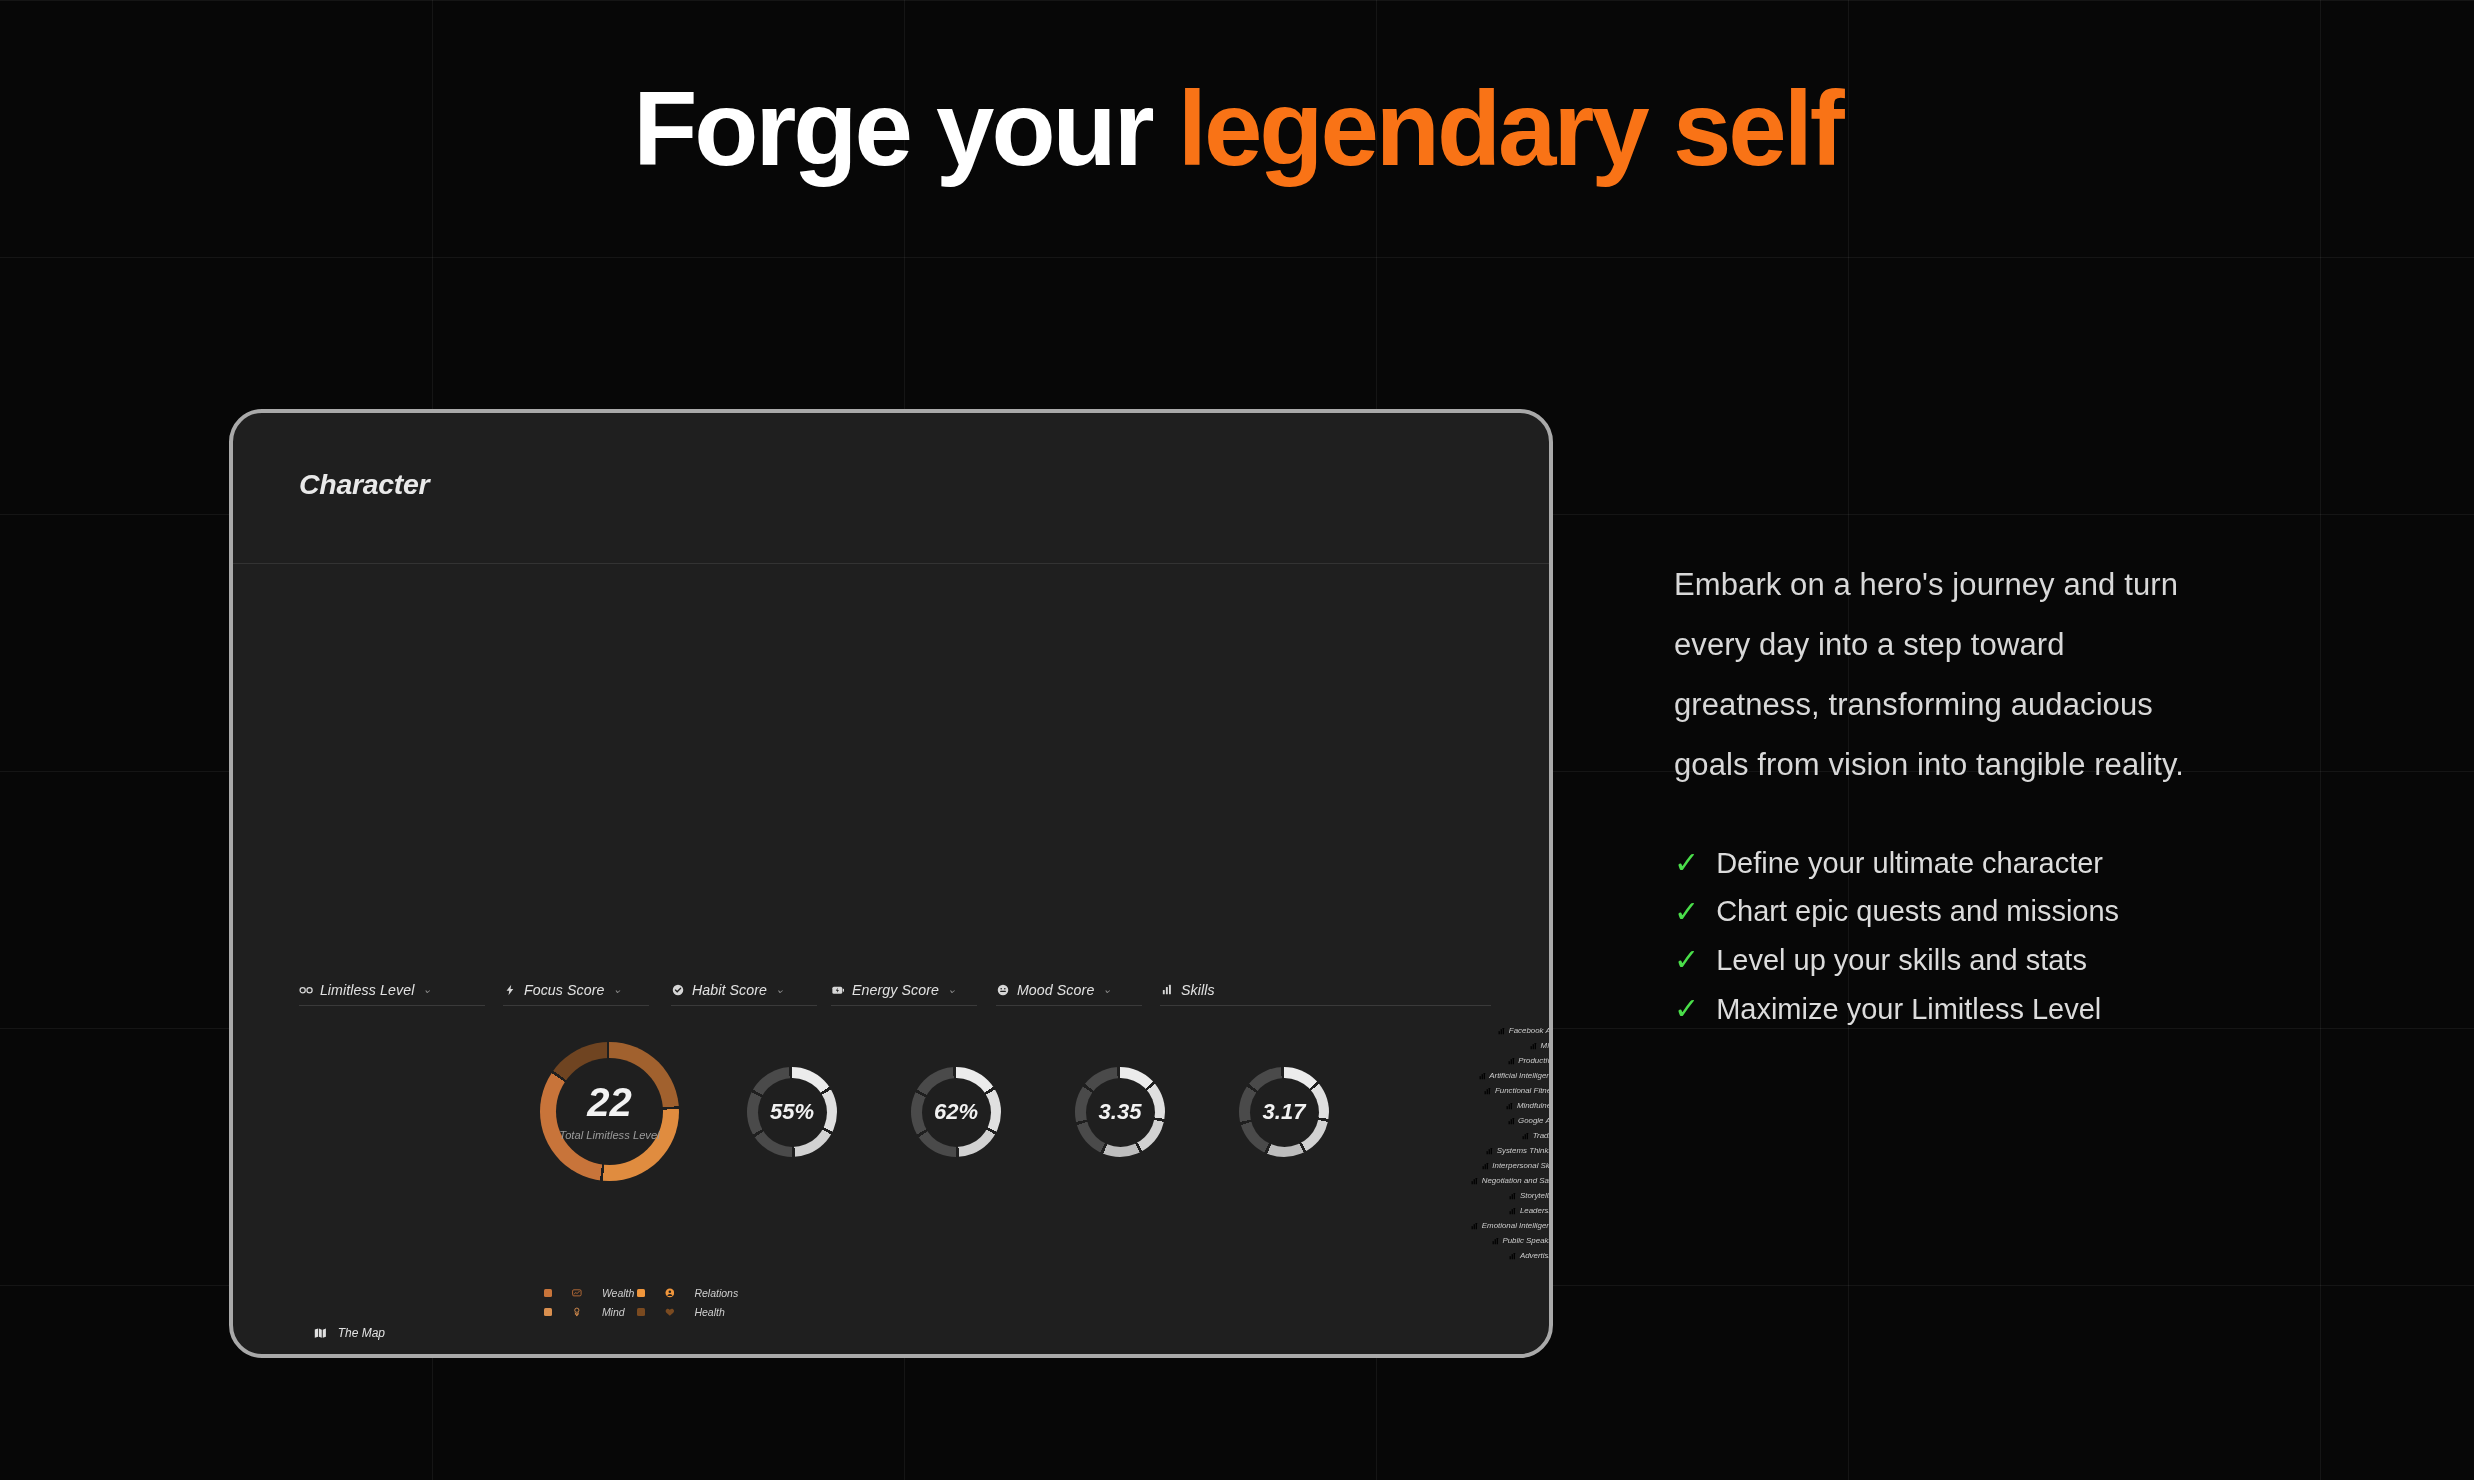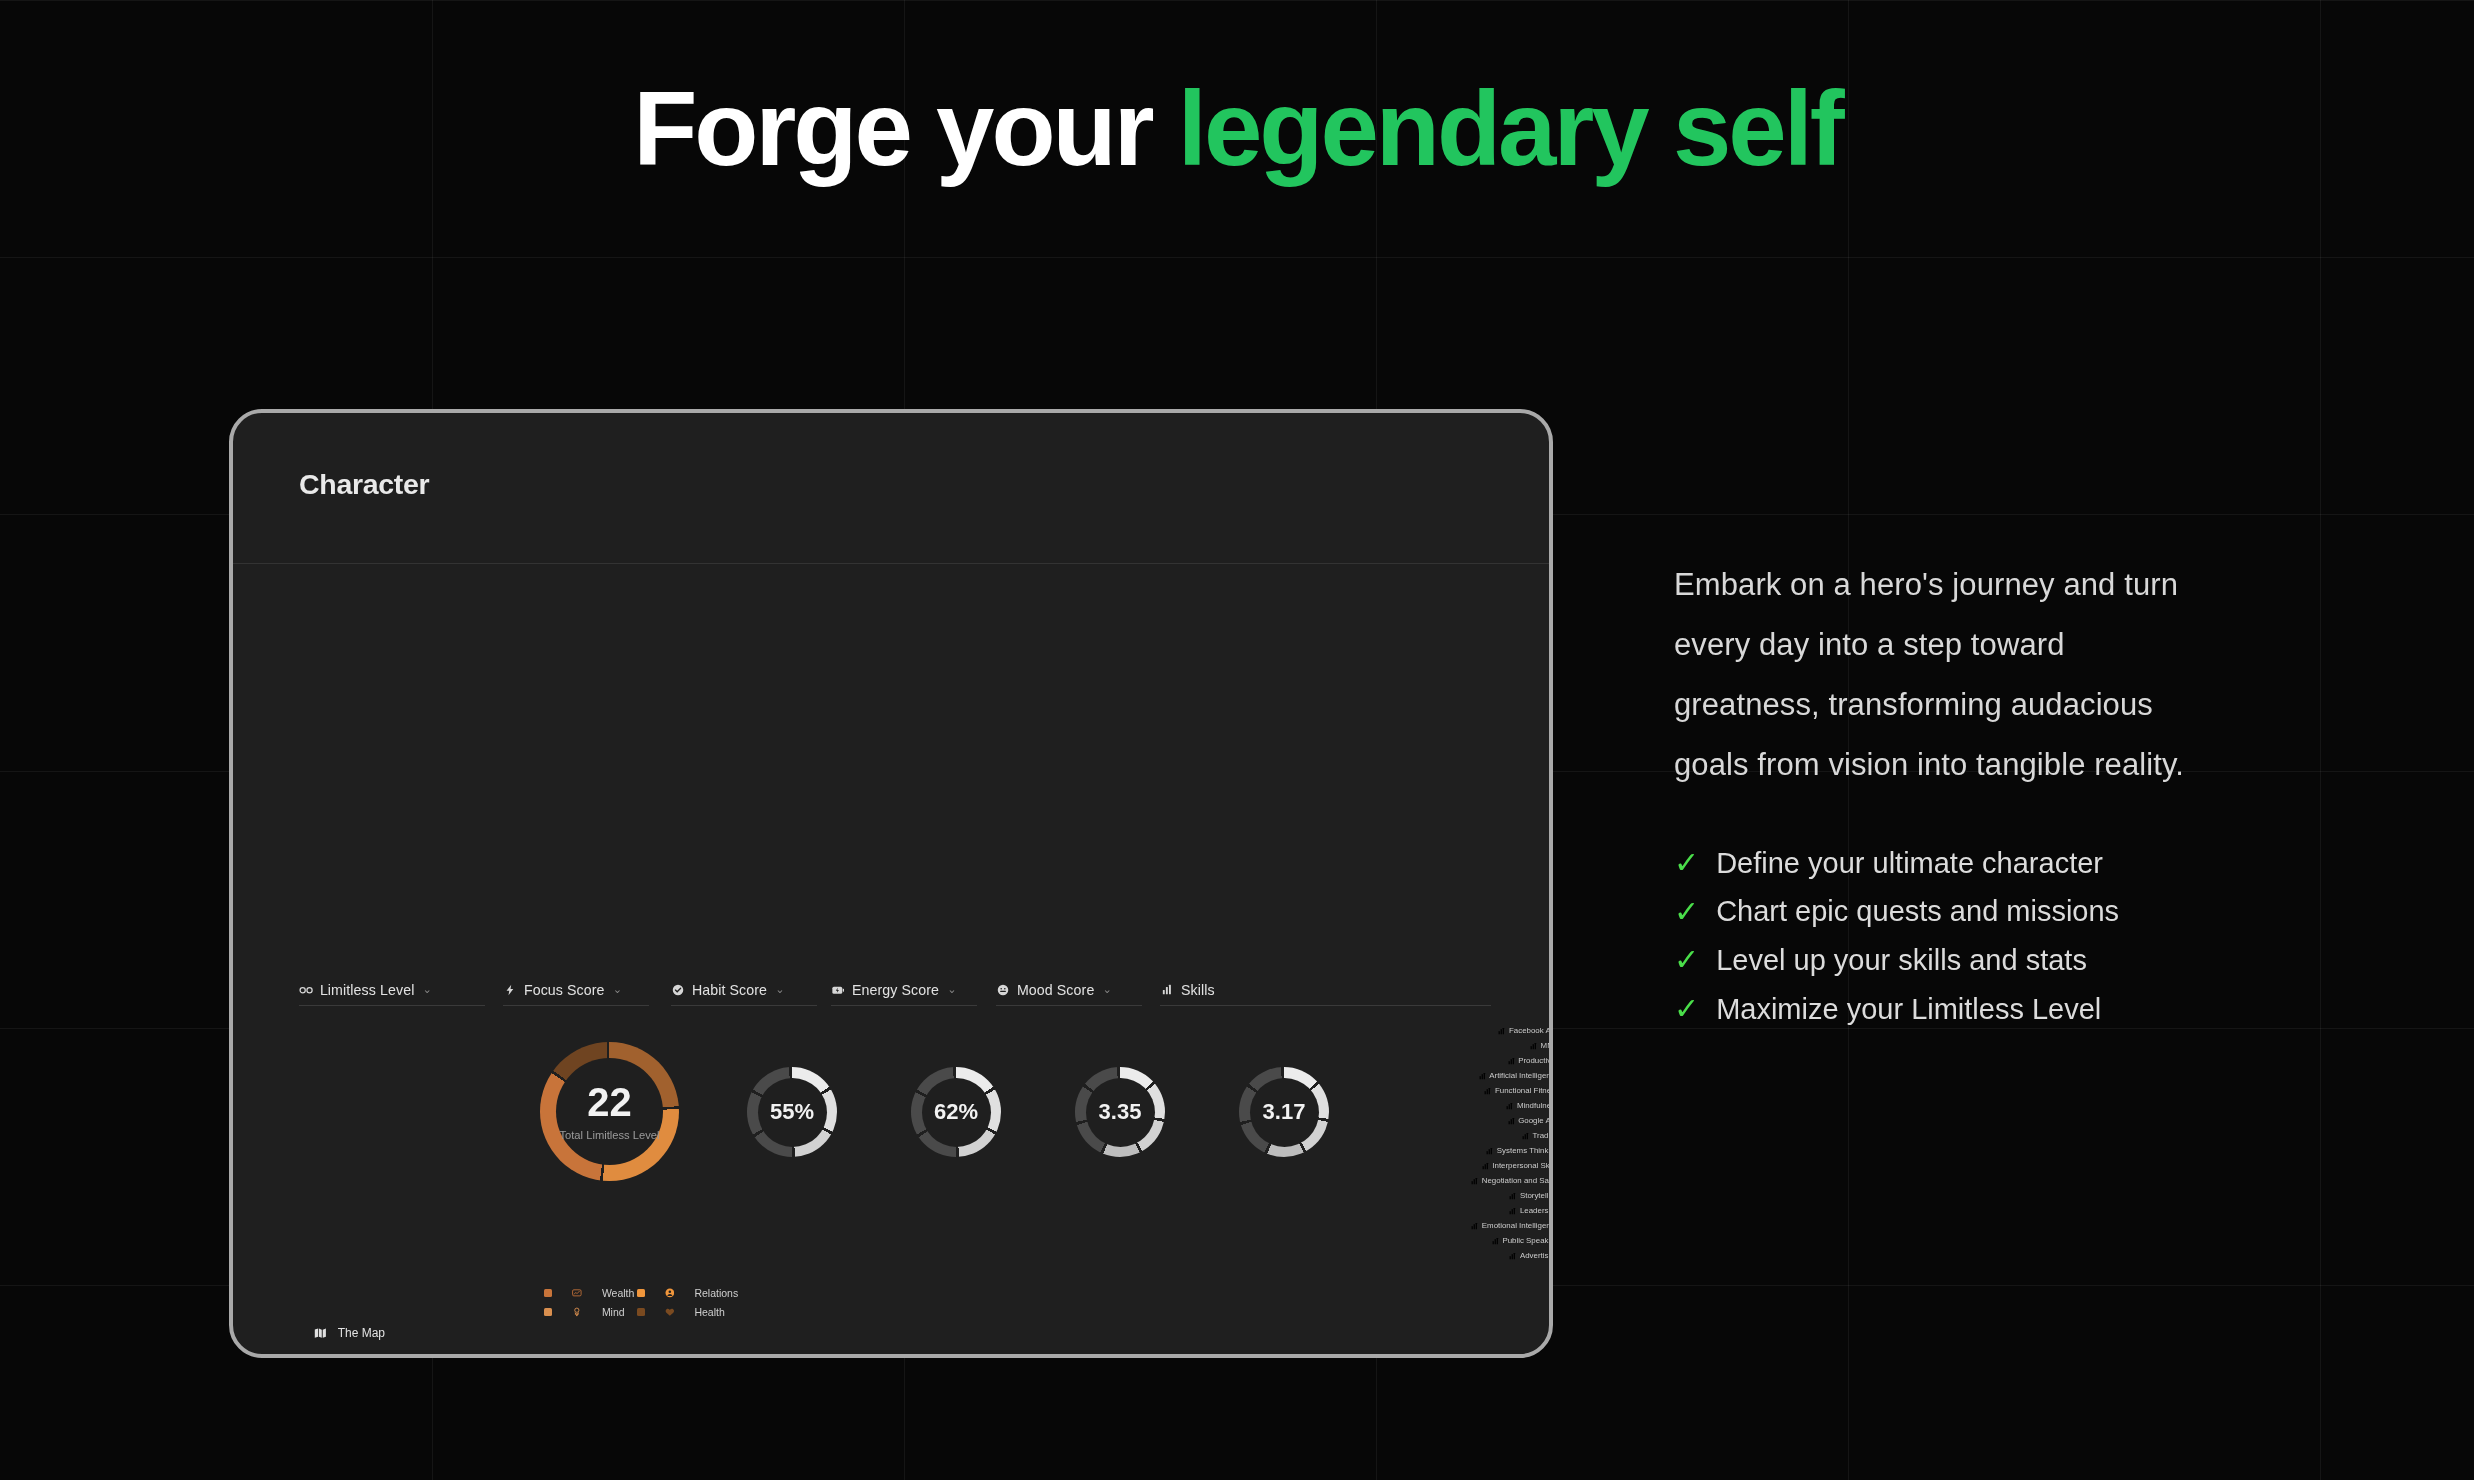--- a/index.html
+++ b/index.html
@@ -13,26 +13,26 @@
       linear-gradient(to bottom, rgba(255,255,255,.055) 0.7px, transparent 0.7px);
     background-size: 472px 257px;
     background-position: -40px 0px;
     pointer-events:none; }
 
   
   #headline { position:absolute; top:76px; left:0; width:2475px; text-align:center;
     font-size:105px; font-weight:700; letter-spacing:-3px; line-height:1;
     white-space:nowrap; }
   #headline .w { color:#ffffff; }
-  #headline .a { color:#22c55e; }
+  #headline .a { color:#f97316; }
 
   
   #panel { position:absolute; left:229px; top:409px; width:1324px; height:949px;
     background:#1f1f1f; border:4.5px solid #a9a9a9; border-radius:33px; overflow:hidden; }
-  #panel-inner { position:absolute; inset:0; padding:0; }
+  #panel-inner { position:absolute; inset:0; padding:0;font-style:italic; }
 
   #panel-title { position:absolute; left:66px; top:55px; font-size:28.5px; font-weight:700;
     color:#e9e9e9; letter-spacing:-0.3px; }
 
   #title-rule { position:absolute; left:0; right:0; top:150px; height:0.7px; background:#333; }
 
   
   #prop-row { position:absolute; left:66px; top:559px; width:1192px; height:34px; }
   .prop { position:absolute; top:0; height:34px; }
   .prop .ph { display:flex; align-items:center; gap:6.7px; height:19.5px; white-space:nowrap;margin-top:8px; }

